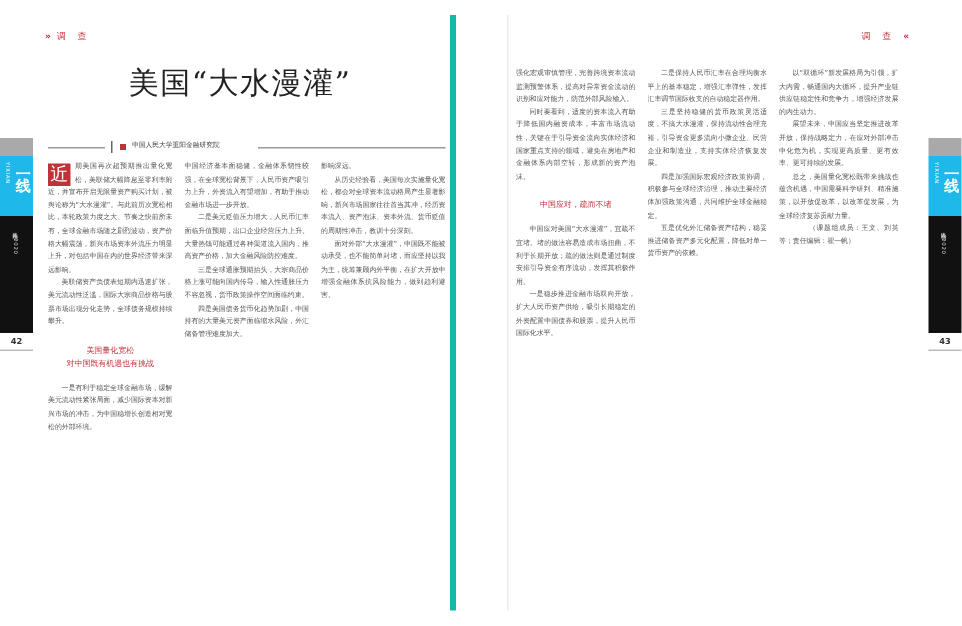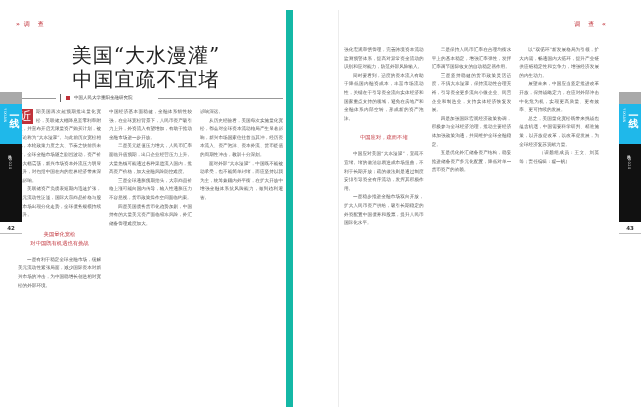--- a/index.html
+++ b/index.html
@@ -1,18 +1,18 @@
 <!DOCTYPE html>
 <html><head>
 <meta charset="utf-8">
 <style>
   html, body { margin:0; padding:0; }
   body { width:641px; height:417px; background:#ffffff; position:relative; overflow:hidden; font-family:"DejaVu Sans", sans-serif; color:#333; }
   .page { position:absolute; top:10px; bottom:10px; background:#fff; }
-  .page-left { left:6px; width:280px; border-right:7px solid #14b8a6; }
+  .page-left { left:20px; width:280px; border-right:4px solid #14b8a6; }
   .page-right { left:338px; width:270px; border-left:1px solid #ececec; }
   .section-header { position:absolute; top:10px; font-size:6px; color:#c0323a; letter-spacing:3px; }
   .page-left .section-header { left:10px; }
   .page-right .section-header { right:4px; }
   .chev { font-weight:bold; color:#c0323a; letter-spacing:-1px; }
   .title { position:absolute; top:33px; left:0; width:280px; text-align:center; font-family:"DejaVu Serif", serif; color:#222; font-size:20px; line-height:24px; letter-spacing:1px; }
   .byline { position:absolute; top:84px; left:12px; width:265px; height:8px; }
   .byline .rule { position:absolute; top:4px; height:1px; background:#999; }
   .byline .rule.l { left:0; width:38px; }
   .byline .rule.r { left:140px; right:0; }
@@ -42,21 +42,20 @@
 <body>
 
 <div class="page page-left">
   <div class="section-header">
     <span class="chev">»</span>
     <span>调 查</span>
   </div>
 
   <div class="title">
     <div>美国“大水漫灌”</div>
-    <div>中国宜疏不宜堵</div>
   </div>
 
   <div class="byline">
     <div class="rule l"></div>
     <div class="sep"></div>
     <div class="sq"></div>
     <div class="txt">中国人民大学重阳金融研究院</div>
     <div class="rule r"></div>
   </div>
 

